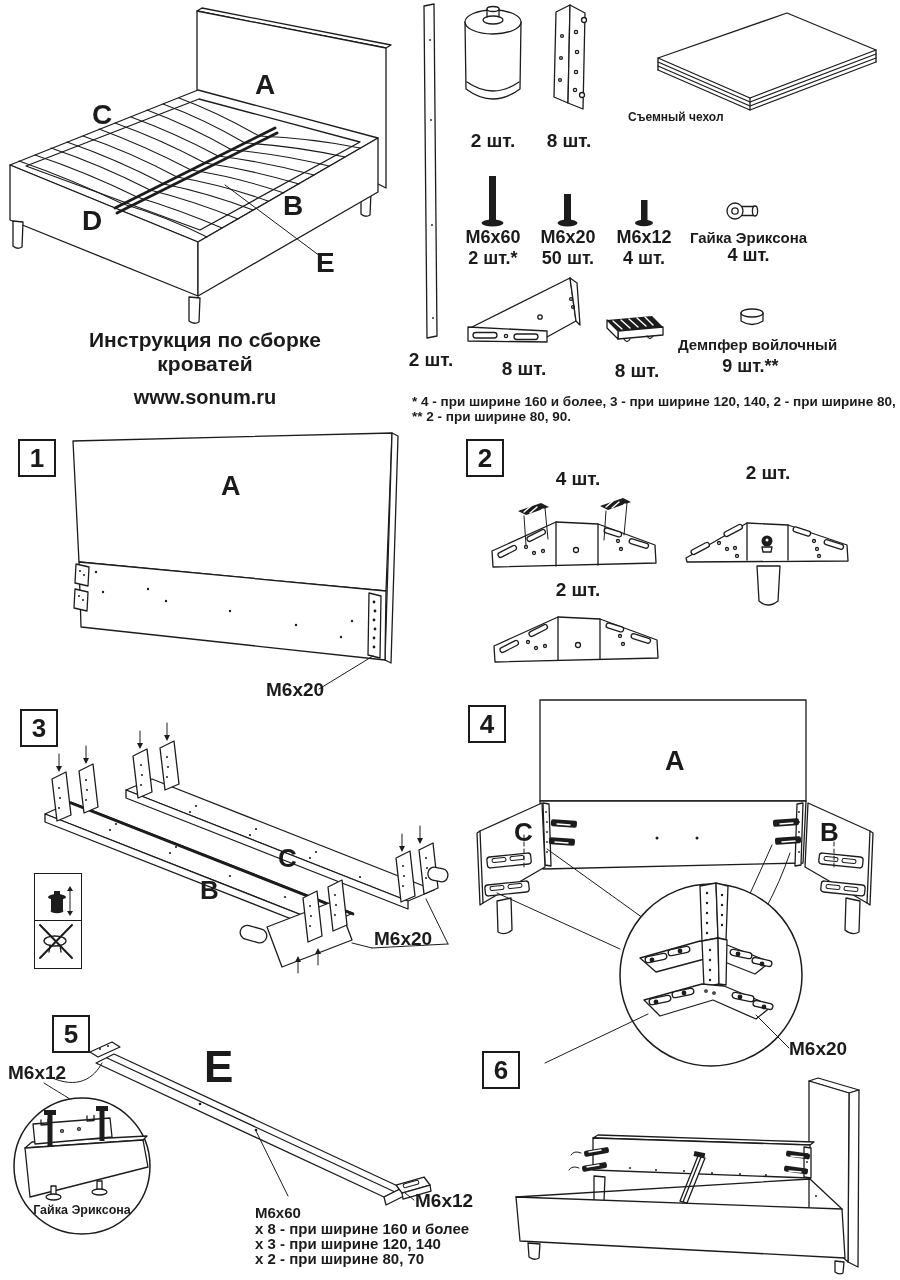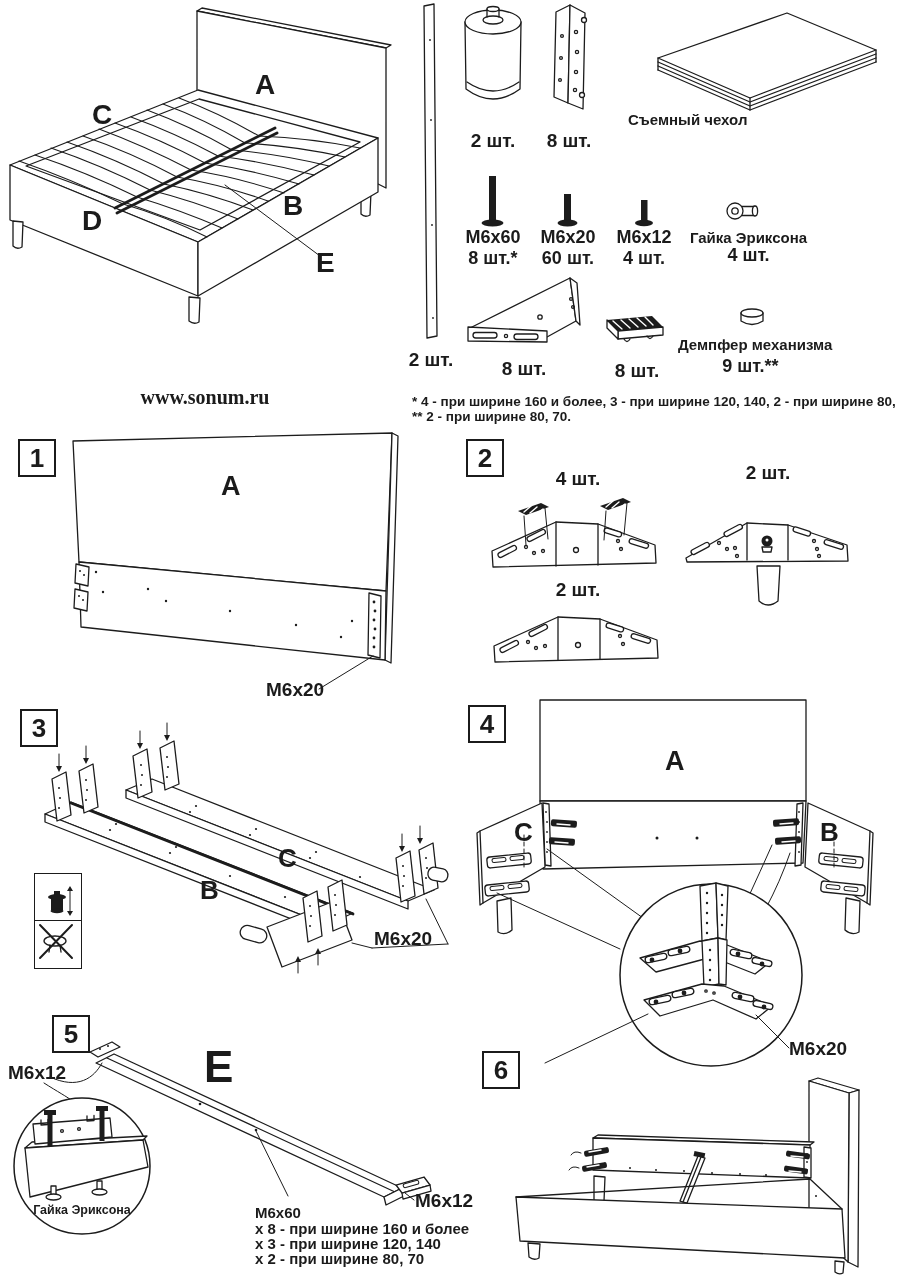--- a/index.html
+++ b/index.html
@@ -12,21 +12,21 @@
   .fd{fill:#1c1c1c;stroke:none;}
   .dot{fill:#1c1c1c;stroke:none;}
   .wln{fill:none;stroke:#ffffff;stroke-width:1.4;stroke-linecap:round;}
   .thk{stroke-width:2.8;}
   .sl{stroke-width:1.05;}
   .dsh{stroke-dasharray:4 3;}
   .lbl{position:absolute;z-index:2;font-weight:700;color:#1b1b1b;white-space:nowrap;line-height:1.15;}
   .ctr{text-align:center;}
   .blk{white-space:normal;}
   .fs12{font-size:12.5px;} .fs13{font-size:13.5px;} .fs15{font-size:15px;}
-  .fs16{font-size:15px;} .fs18{font-size:18px;} .fs19{font-size:19px;}
+  .fs16{font-size:12px;} .fs18{font-size:18px;} .fs19{font-size:19px;}
   .fs20{font-size:20px;} .fs21{font-size:21px;} .fs26{font-size:26px;}
   .fs27{font-size:27px;} .fs28{font-size:28px;} .fs44{font-size:44px;}
   .stepnum{position:absolute;z-index:2;width:34px;height:34px;border:2px solid #1b1b1b;background:#fff;
            display:flex;align-items:center;justify-content:center;font-size:26px;font-weight:700;}
   .iconbox{position:absolute;z-index:0;border:1.6px solid #1b1b1b;background:#fff;}
 </style>
 </head>
 <body>
 
 <div id="page">
@@ -450,52 +450,53 @@
     </g>
   </svg>
 
   <div class="lbl fs28" style="left:255px;top:69px;">A</div>
   <div class="lbl fs28" style="left:92px;top:99px;">C</div>
   <div class="lbl fs28" style="left:283px;top:190px;">B</div>
   <div class="lbl fs28" style="left:82px;top:205px;">D</div>
   <div class="lbl fs28" style="left:316px;top:247px;">E</div>
 
   <div class="lbl fs21 ctr blk" style="left:40px;top:328px;width:330px;">
+    <div>Инструкция по сборке кроватей</div>
   </div>
-  <div class="lbl fs20 ctr" style="left:40px;top:386px;width:330px;font-family:Liberation Serif, serif;">www.sonum.ru</div>
+  <div class="lbl fs20 ctr" style="left:40px;top:386px;width:330px;">www.sonum.ru</div>
 
   <div class="lbl fs19 ctr" style="left:400px;top:349px;width:62px;">2 шт.</div>
   <div class="lbl fs19 ctr" style="left:462px;top:130px;width:62px;">2 шт.</div>
   <div class="lbl fs19 ctr" style="left:538px;top:130px;width:62px;">8 шт.</div>
   <div class="lbl fs16 blk" style="left:628px;top:111px;width:250px;">
     <div>Съемный чехол</div>
   </div>
 
   <div class="lbl fs18 ctr blk" style="left:457px;top:227px;width:72px;">
     <div>М6х60</div>
-    <div>8 шт.*</div>
+    <div>2 шт.*</div>
   </div>
   <div class="lbl fs18 ctr blk" style="left:532px;top:227px;width:72px;">
     <div>М6х20</div>
-    <div>60 шт.</div>
+    <div>50 шт.</div>
   </div>
   <div class="lbl fs18 ctr blk" style="left:609px;top:227px;width:70px;">
     <div>М6х12</div>
     <div>4 шт.</div>
   </div>
   <div class="lbl fs15 ctr" style="left:686px;top:229px;width:125px;">Гайка Эриксона</div>
   <div class="lbl fs18 ctr" style="left:686px;top:245px;width:125px;">4 шт.</div>
 
   <div class="lbl fs19 ctr" style="left:492px;top:358px;width:64px;">8 шт.</div>
   <div class="lbl fs19 ctr" style="left:605px;top:360px;width:64px;">8 шт.</div>
-  <div class="lbl fs15 ctr" style="left:678px;top:336px;width:145px;">Демпфер механизма</div>
+  <div class="lbl fs15 ctr" style="left:678px;top:336px;width:145px;">Демпфер войлочный</div>
   <div class="lbl fs18 ctr" style="left:678px;top:356px;width:145px;">9 шт.**</div>
 
   <div class="lbl fs13" style="left:412px;top:394px;">* 4 - при ширине 160 и более, 3 - при ширине 120, 140, 2 - при ширине 80, 90.</div>
-  <div class="lbl fs13" style="left:412px;top:409px;">** 2 - при ширине 80, 70.</div>
+  <div class="lbl fs13" style="left:412px;top:409px;">** 2 - при ширине 80, 90.</div>
 
   <div class="stepnum" style="left:18px;top:439px;">1</div>
   <div class="stepnum" style="left:466px;top:439px;">2</div>
   <div class="stepnum" style="left:20px;top:709px;">3</div>
   <div class="stepnum" style="left:468px;top:705px;">4</div>
   <div class="stepnum" style="left:52px;top:1015px;">5</div>
   <div class="stepnum" style="left:482px;top:1051px;">6</div>
 
   <div class="lbl fs27" style="left:221px;top:471px;">A</div>
   <div class="lbl fs19" style="left:266px;top:679px;">М6х20</div>

